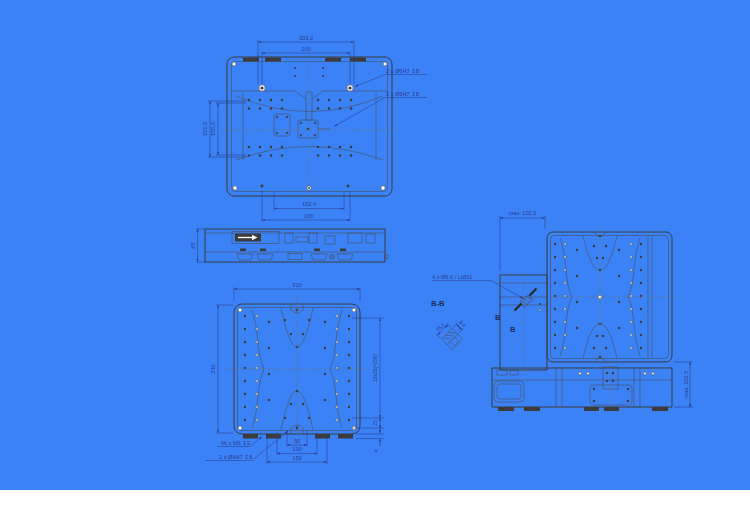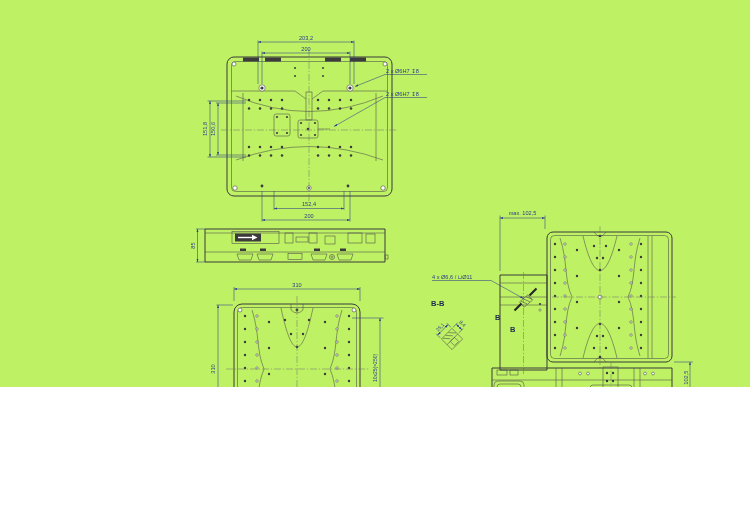--- a/index.html
+++ b/index.html
@@ -1,16 +1,16 @@
 <!DOCTYPE html>
 <html><head>
 <meta charset="utf-8">
 <style>
   html,body{margin:0;padding:0;background:#ffffff;}
-  .page{width:750px;height:387px;background:#bef264;position:relative;overflow:hidden;}
+  .page{width:750px;height:490px;background:#3b82f6;position:relative;overflow:hidden;}
   text{font-family:"Liberation Sans",sans-serif;}
   .s1{stroke:#3b3b3b;stroke-width:1;fill:none;stroke-linejoin:round;}
   .s2{stroke:#4a4a4a;stroke-width:.55;fill:none;}
   .cl{stroke:#6f6f6f;stroke-width:.5;fill:none;stroke-dasharray:7 1.8 1.4 1.8;}
   .dm{stroke:#2e3a8c;stroke-width:.55;fill:none;}
   .thk{stroke:#262626;stroke-width:2.2;fill:none;}
   .dmt{fill:#2e3a8c;font-size:5.6px;}
   .dmt5{fill:#2e3a8c;font-size:5px;}
   .bt{fill:#1e2a50;font-size:7.5px;font-weight:bold;}
   .hf{fill:#3b3b3b;stroke:none;}

